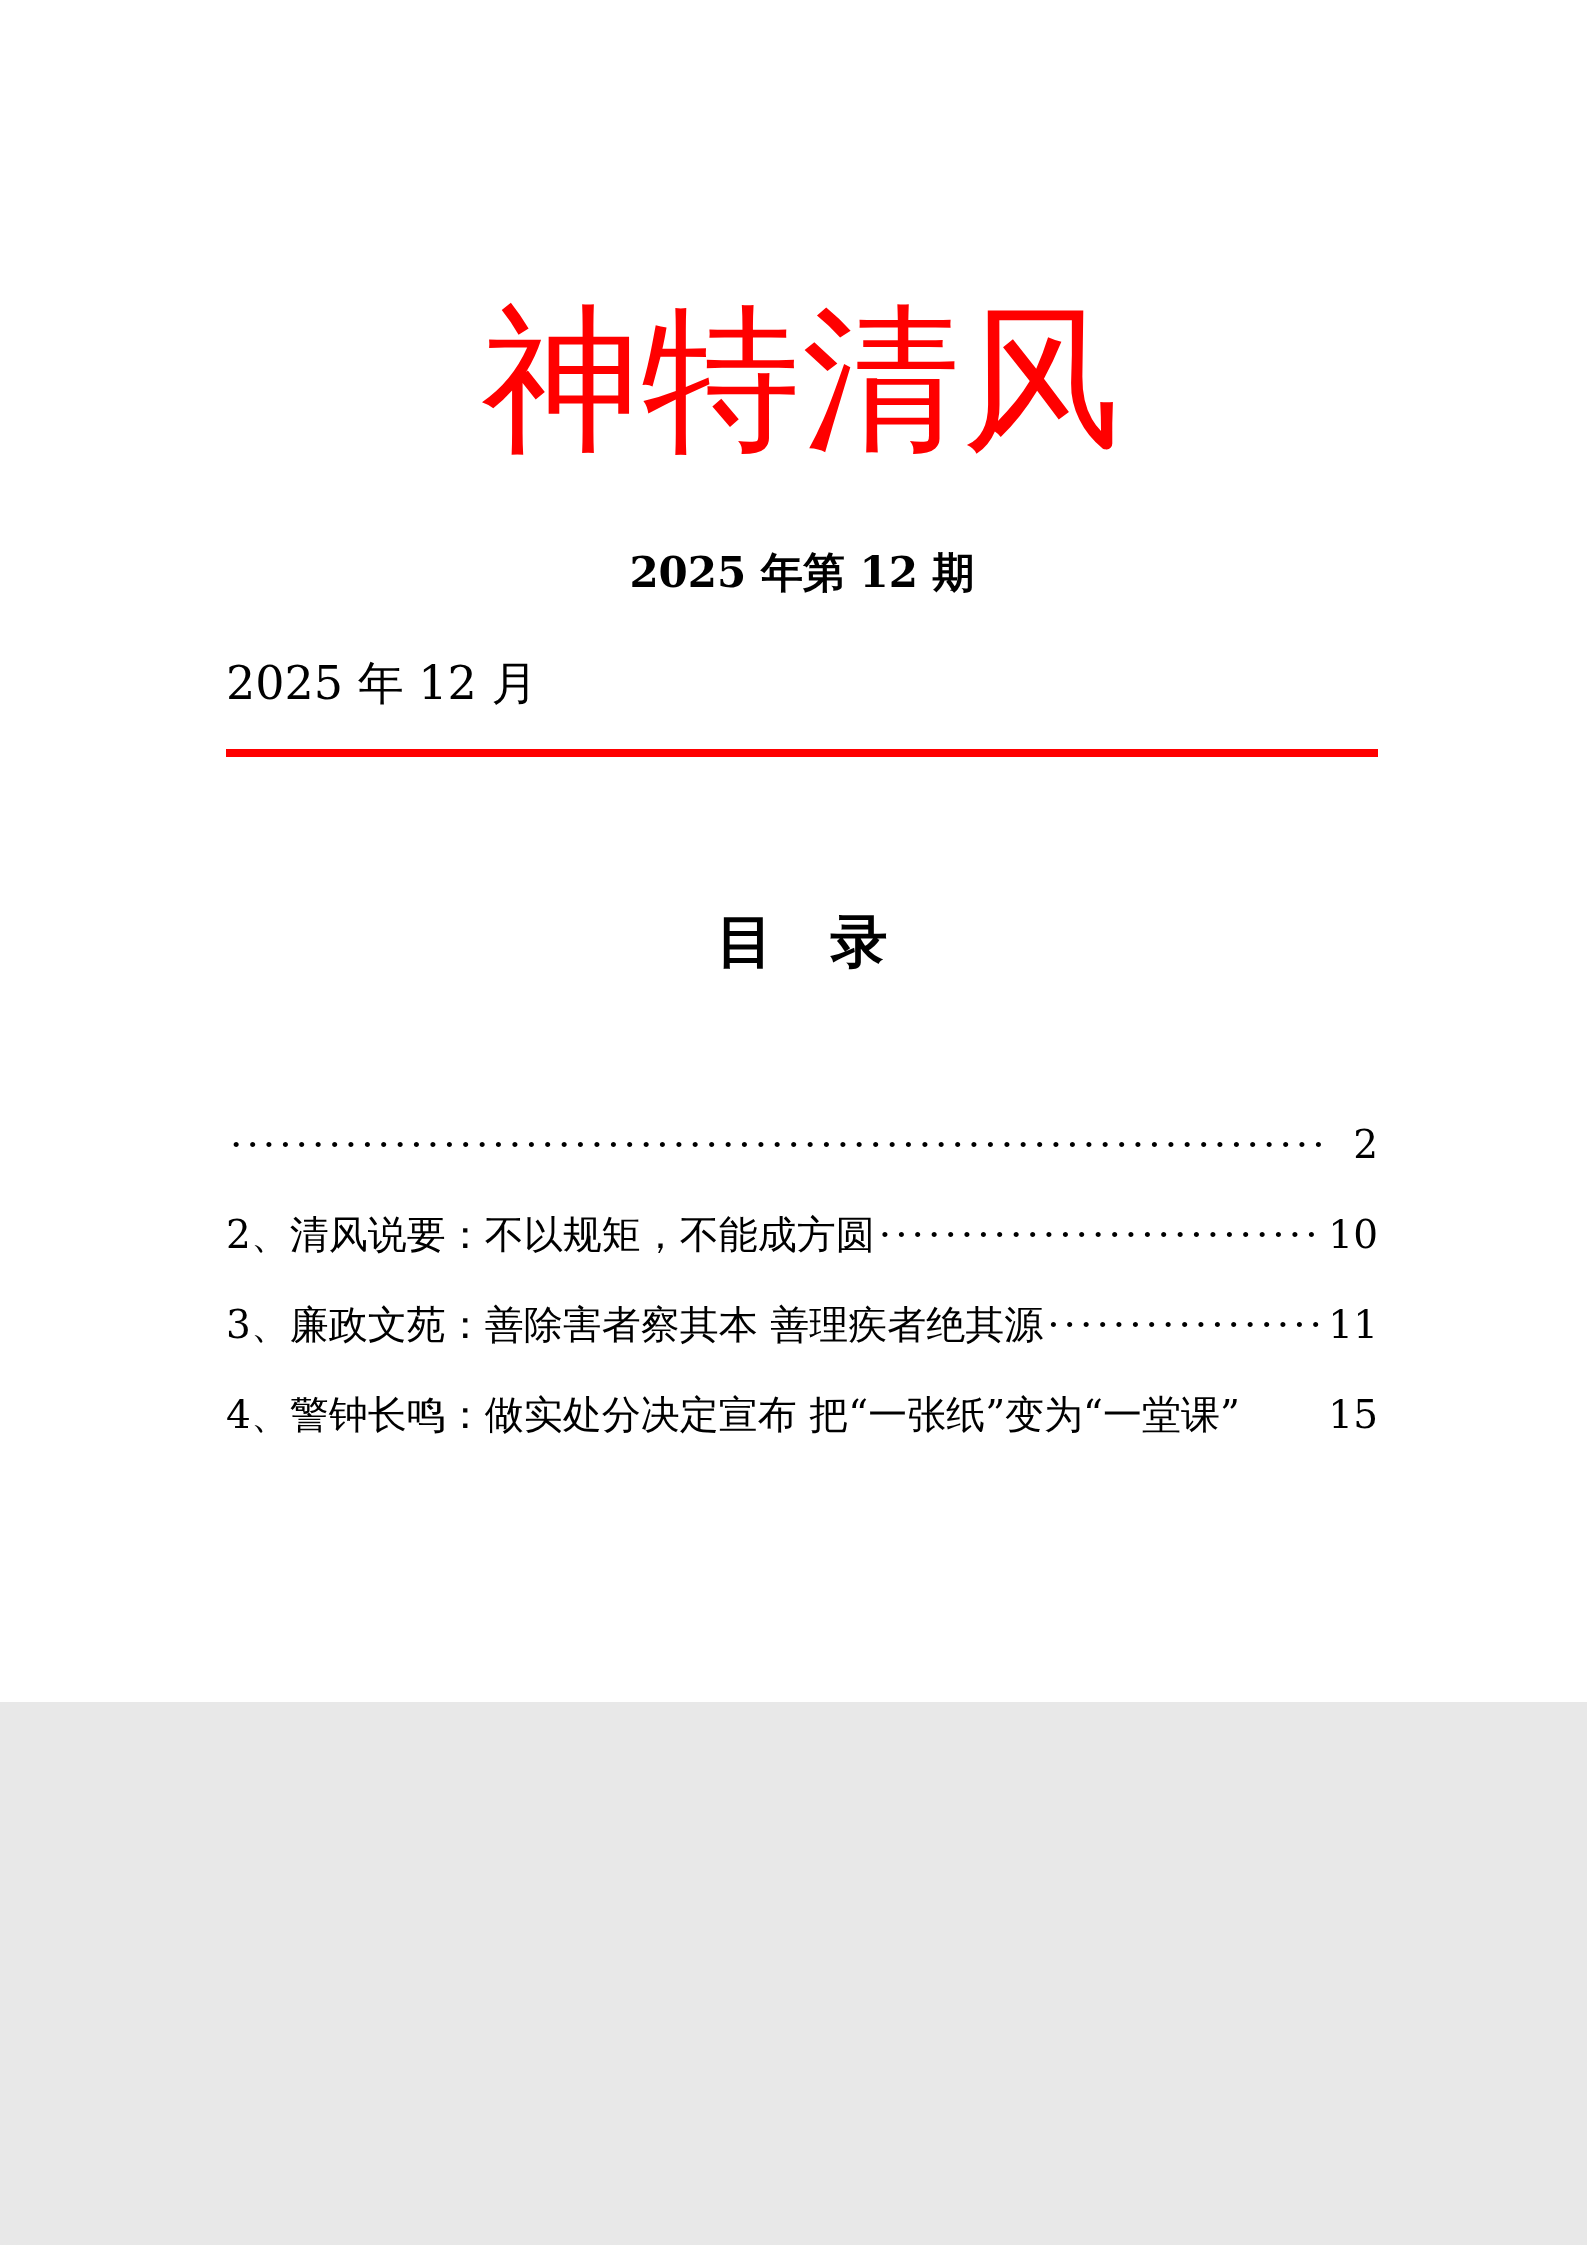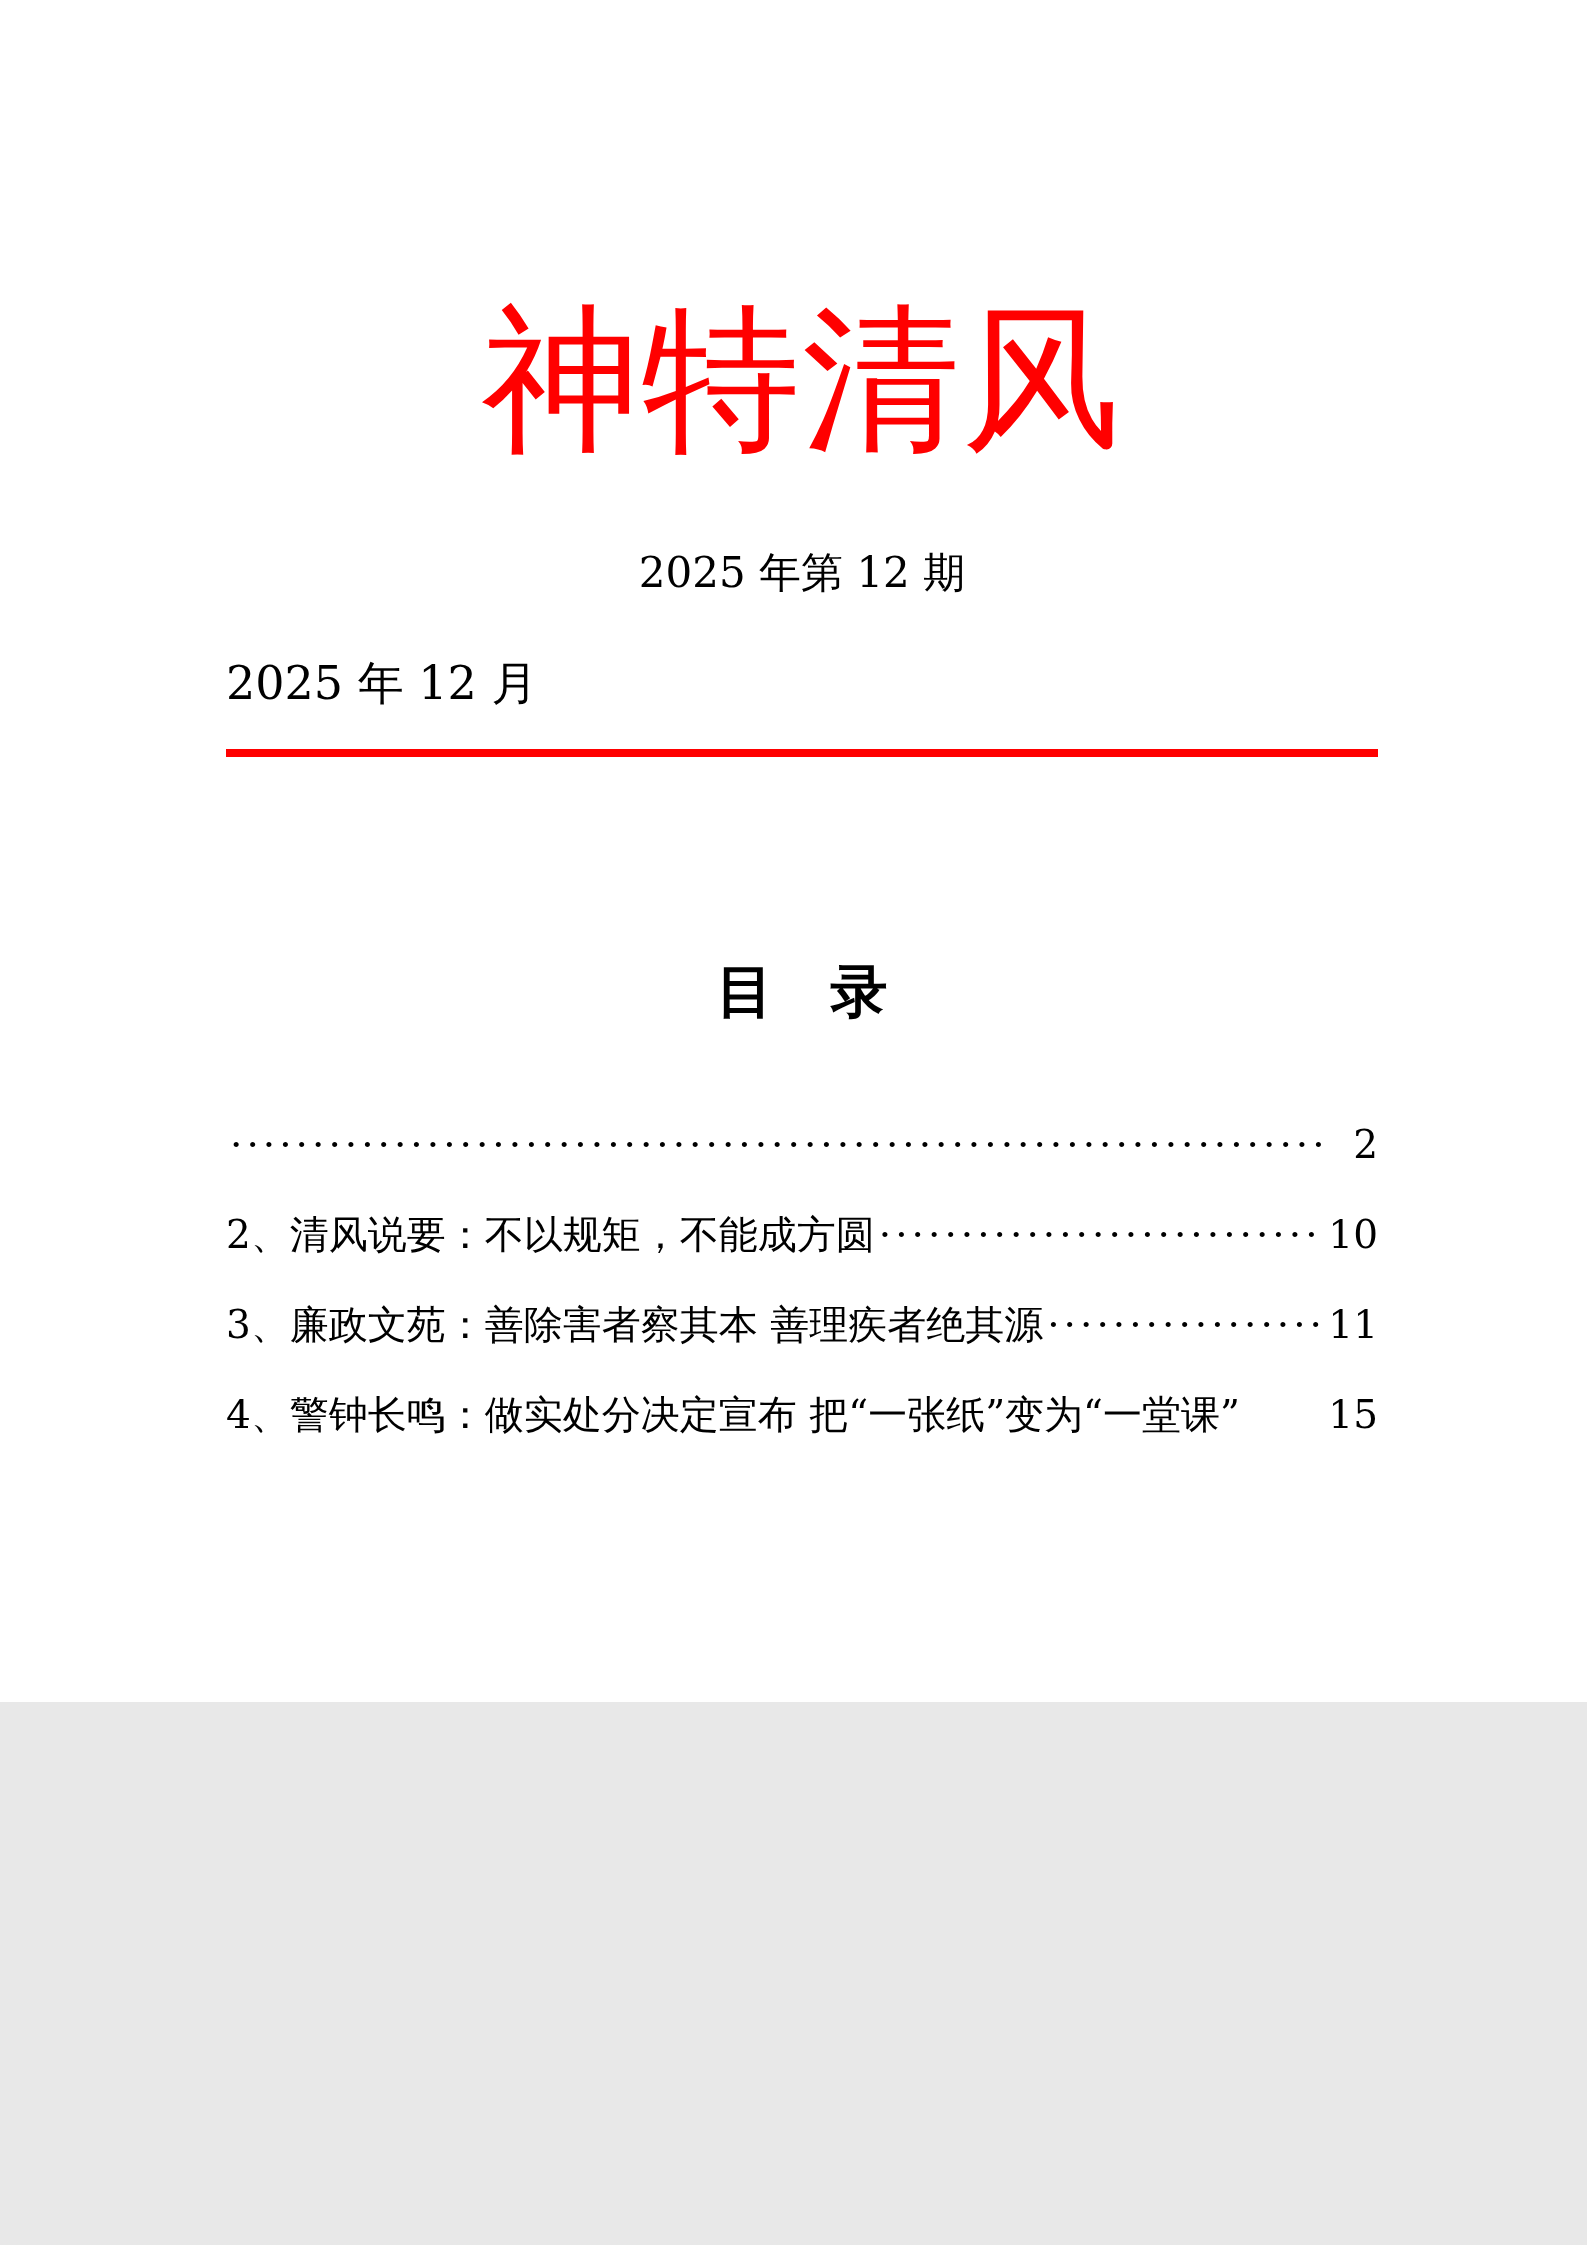--- a/index.html
+++ b/index.html
@@ -27,21 +27,21 @@
     color:var(--red);
     font-weight:400;
     white-space:nowrap;
     letter-spacing:2px;
   }
   .issue-line{
     position:absolute;
     left:226px; top:552px; width:1152px;
     text-align:center;
     font-size:42px;
-    font-weight:normal;
+    font-weight:bold;
     line-height:1;
     white-space:nowrap;
   }
   .pub-row{
     position:absolute;
     left:226px; top:658px; width:1152px;
     display:flex;
     justify-content:space-between;
     align-items:baseline;
   }
@@ -55,21 +55,21 @@
     line-height:1.1;
     white-space:nowrap;
   }
   .rule{
     position:absolute;
     left:226px; top:749px; width:1152px; height:8px;
     background:var(--red);
   }
   .toc-heading{
     position:absolute;
-    left:226px; top:962px; width:1152px;
+    left:226px; top:912px; width:1152px;
     text-align:center;
     font-size:57px;
     font-weight:bold;
     line-height:1;
     white-space:nowrap;
   }
   .toc-list{
     position:absolute;
     left:226px; top:1100px; width:1152px;
   }

